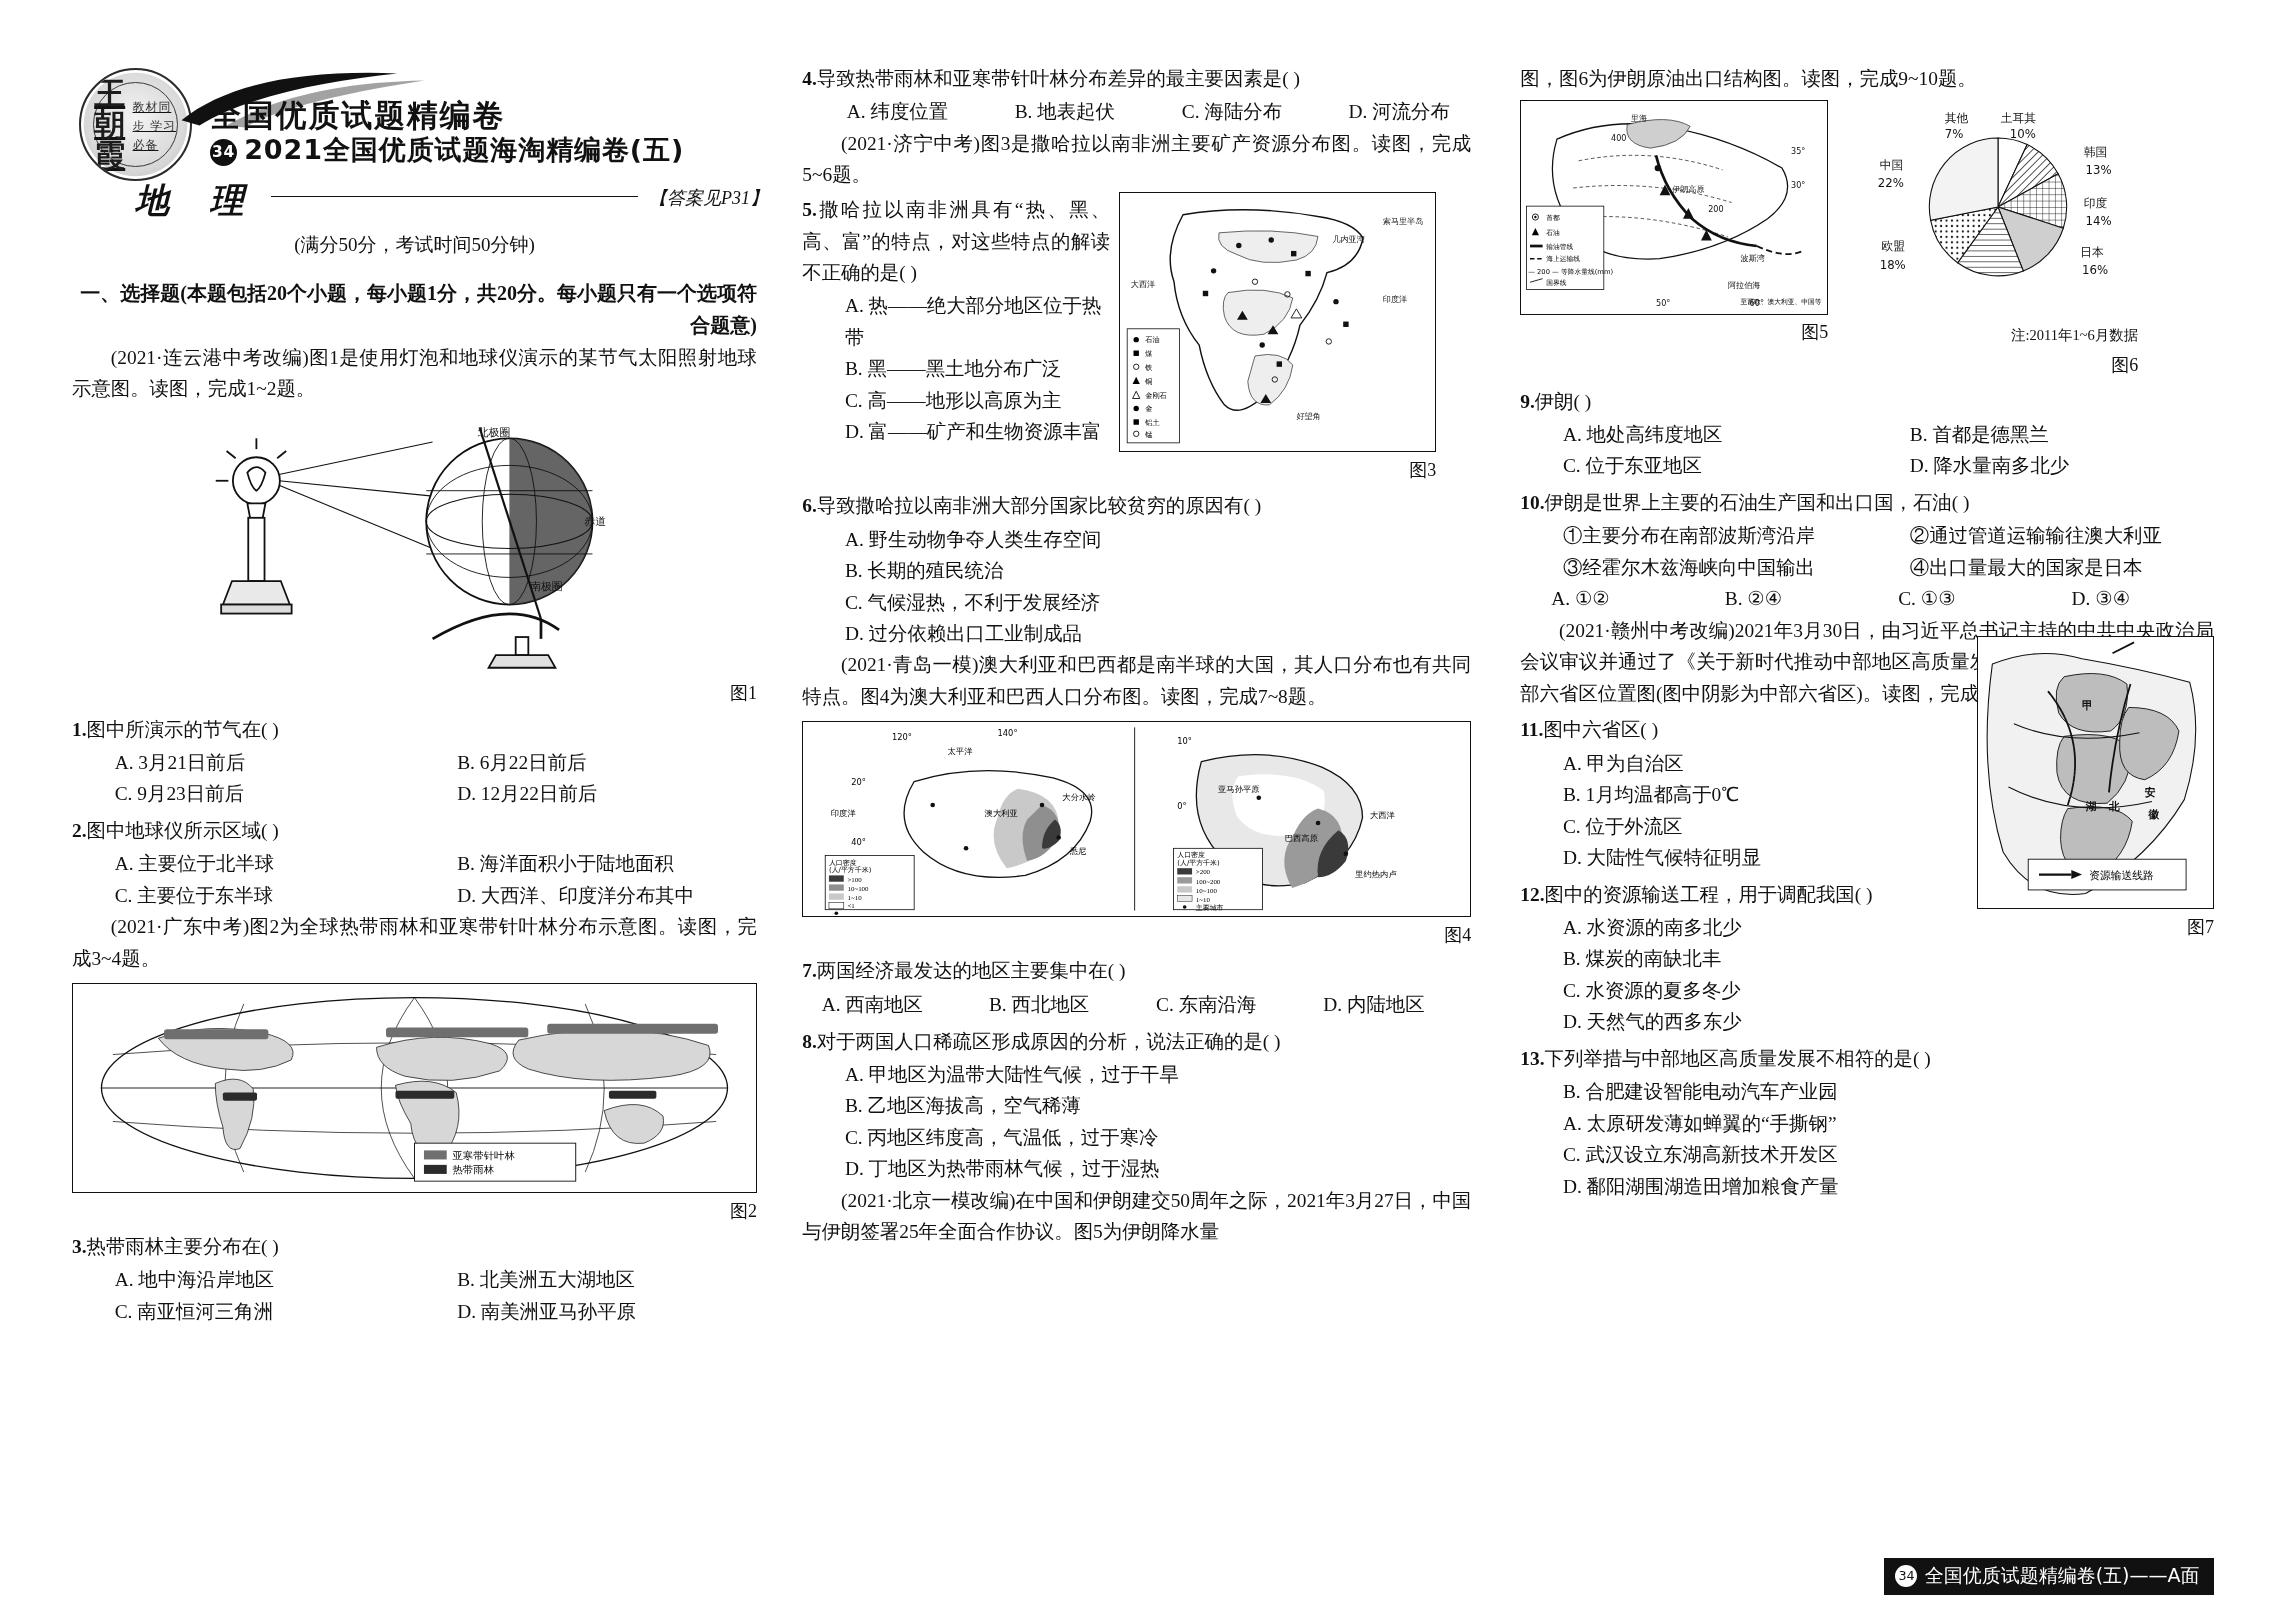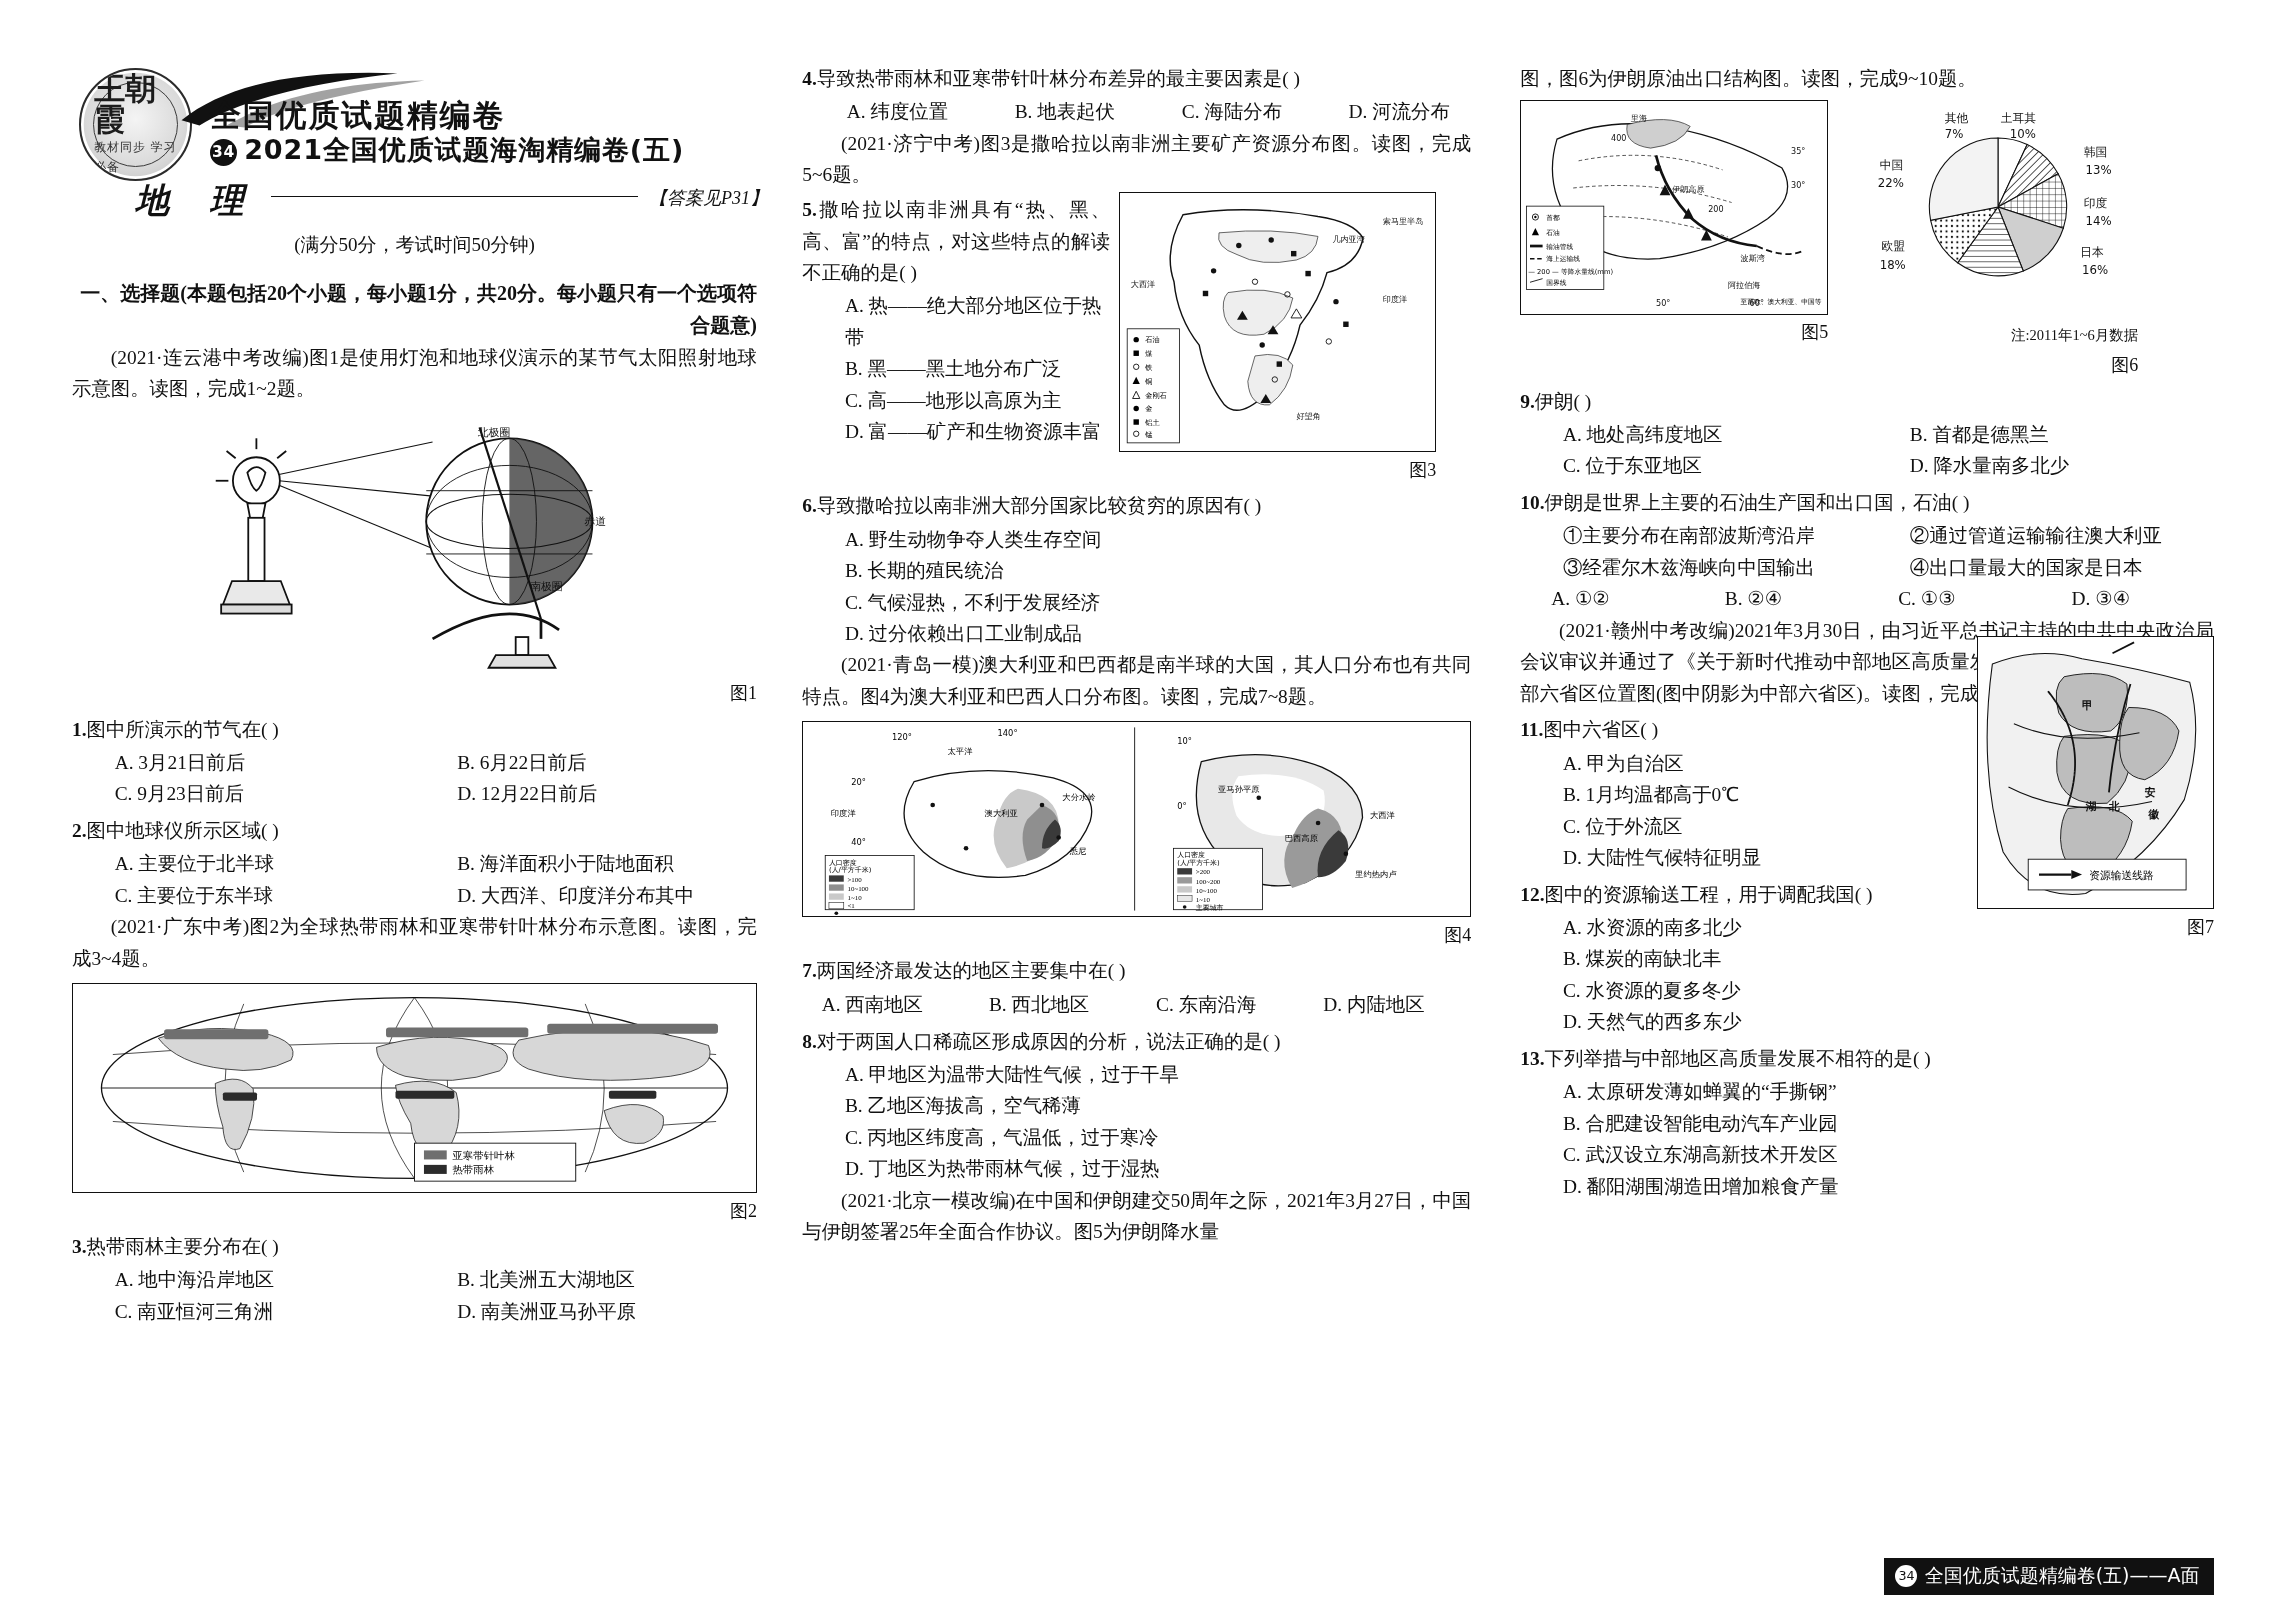--- a/index.html
+++ b/index.html
@@ -38,22 +38,23 @@
     border-radius:50%;
     background:radial-gradient(circle at 50% 45%, #f4f4f4 0%, #d9d9d9 60%, #b9b9b9 100%);
     border:2.7px solid #2b2b2b;
     box-shadow:0 0 0 2.7px #fff inset;
     display:flex;align-items:center;justify-content:center;
     overflow:hidden;
   }
   .seal .seal-inner{
     width:83px;height:83px;border-radius:50%;
     border:1.8px solid #3a3a3a;
-    display:flex;flex-direction:column;align-items:center;justify-content:center;
+    display:flex;flex-direction:row;align-items:center;justify-content:center;
     font-family:"DejaVu Serif", serif;
+    text-decoration:underline;
   }
   .seal .seal-char{font-size:31px;font-weight:bold;color:#1c1c1c;line-height:1;}
   .seal .seal-sub{font-size:12px;letter-spacing:0.9px;color:#333;margin-top:3.6px;}
   .swoosh{
     position:absolute;left:100px;top:5.4px;width:271px;height:63px;
     overflow:hidden;pointer-events:none;
   }
   .swoosh svg{position:absolute;left:0;top:0;}
   .brandline{
     position:absolute;left:138px;top:27px;
@@ -689,22 +690,22 @@
               <div class="opt single">B. 煤炭的南缺北丰</div>
               <div class="opt single">C. 水资源的夏多冬少</div>
               <div class="opt single">D. 天然气的西多东少</div>
             </div>
           </div>
         </div>
 
         <div class="q" style="width:100%;">
           <div class="para"><span class="qnum">13.</span><span>下列举措与中部地区高质量发展不相符的是(      )</span></div>
           <div class="opts">
+            <div class="opt single">B. 合肥建设智能电动汽车产业园</div>
             <div class="opt single">A. 太原研发薄如蝉翼的“手撕钢”</div>
-            <div class="opt single">B. 合肥建设智能电动汽车产业园</div>
             <div class="opt single">C. 武汉设立东湖高新技术开发区</div>
             <div class="opt single">D. 鄱阳湖围湖造田增加粮食产量</div>
           </div>
         </div>
       </div>
     </div>
   </div>
 
   <div class="footer">
     <span class="fnum">34</span>

